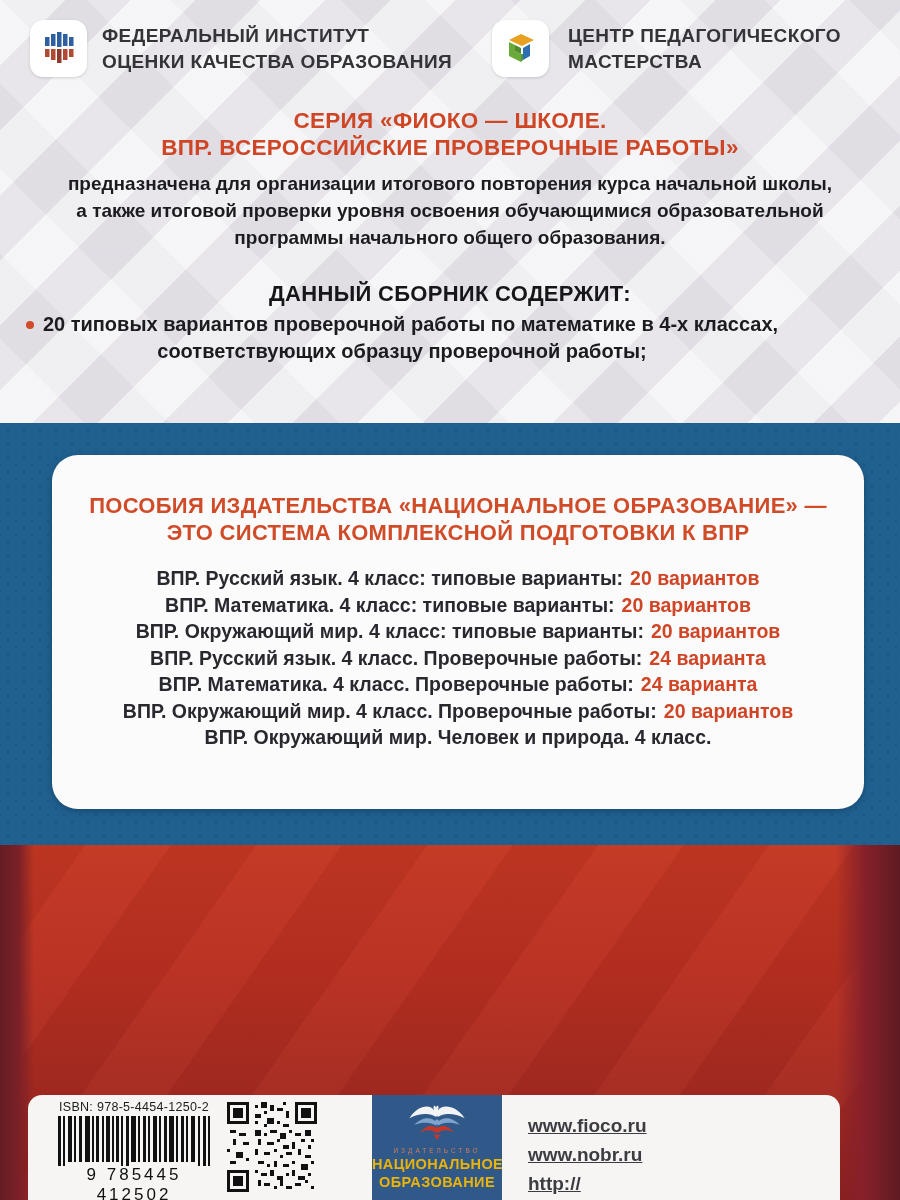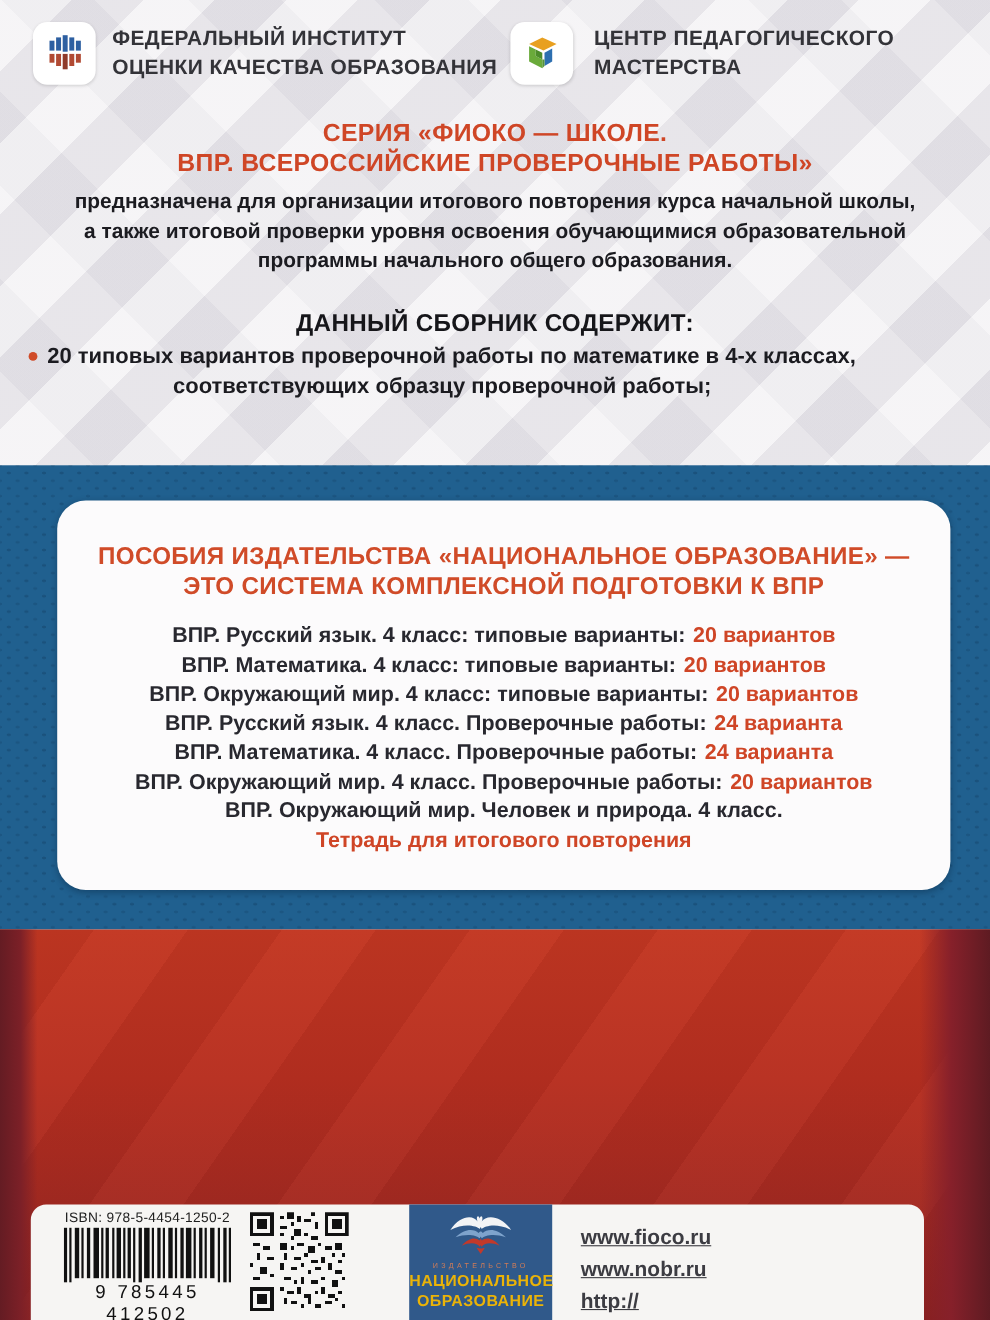--- a/index.html
+++ b/index.html
@@ -8,21 +8,21 @@
 
   
   .top-section{position:absolute;left:0;top:0;width:900px;height:423px;
     background:
       repeating-linear-gradient(135deg, rgba(255,255,255,.35) 0 46px, rgba(190,188,198,.18) 46px 92px),
       repeating-linear-gradient(45deg, rgba(255,255,255,.25) 0 60px, rgba(200,198,208,.12) 60px 120px),
       #eceaee;}
 
   .logo-group{position:absolute;display:flex;align-items:center;gap:15px;}
   .logo-group.left{left:30px;top:20px;}
-  .logo-group.right{left:464px;top:20px;gap:19px;}
+  .logo-group.right{left:492px;top:20px;gap:19px;}
   .logo-badge{width:57px;height:57px;background:#fff;border-radius:13px;box-shadow:0 1px 3px rgba(0,0,0,.15);
     display:flex;align-items:center;justify-content:center;flex:0 0 auto;}
   .logo-text{font-size:19px;font-weight:bold;color:#333338;line-height:26px;letter-spacing:.4px;white-space:nowrap;}
 
   .series-title{position:absolute;left:0;top:107px;width:900px;text-align:center;
     font-size:22.5px;font-weight:bold;color:#cf4626;line-height:27px;letter-spacing:.3px;}
   .series-desc{position:absolute;left:0;top:170px;width:900px;text-align:center;
     font-size:19px;font-weight:bold;color:#1b1b20;line-height:27px;}
 
   .contents-heading{position:absolute;left:0;top:281px;width:900px;text-align:center;
@@ -149,21 +149,20 @@
     </div>
     <div class="promo-list">
       <div><span>ВПР. Русский язык. 4 класс: типовые варианты:</span><span class="count">20 вариантов</span></div>
       <div><span>ВПР. Математика. 4 класс: типовые варианты:</span><span class="count">20 вариантов</span></div>
       <div><span>ВПР. Окружающий мир. 4 класс: типовые варианты:</span><span class="count">20 вариантов</span></div>
       <div><span>ВПР. Русский язык. 4 класс. Проверочные работы:</span><span class="count">24 варианта</span></div>
       <div><span>ВПР. Математика. 4 класс. Проверочные работы:</span><span class="count">24 варианта</span></div>
       <div><span>ВПР. Окружающий мир. 4 класс. Проверочные работы:</span><span class="count">20 вариантов</span></div>
       <div><span>ВПР. Окружающий мир. Человек и природа. 4 класс.</span></div>
     </div>
-    <div class="promo-note">Тетрадь для итогового повторения</div>
   </div>
 
   <div class="red-section">
     <div class="red-edge-left"></div>
     <div class="red-edge-right"></div>
   </div>
 
   <div class="footer-bar">
 
     <div class="barcode-block">

